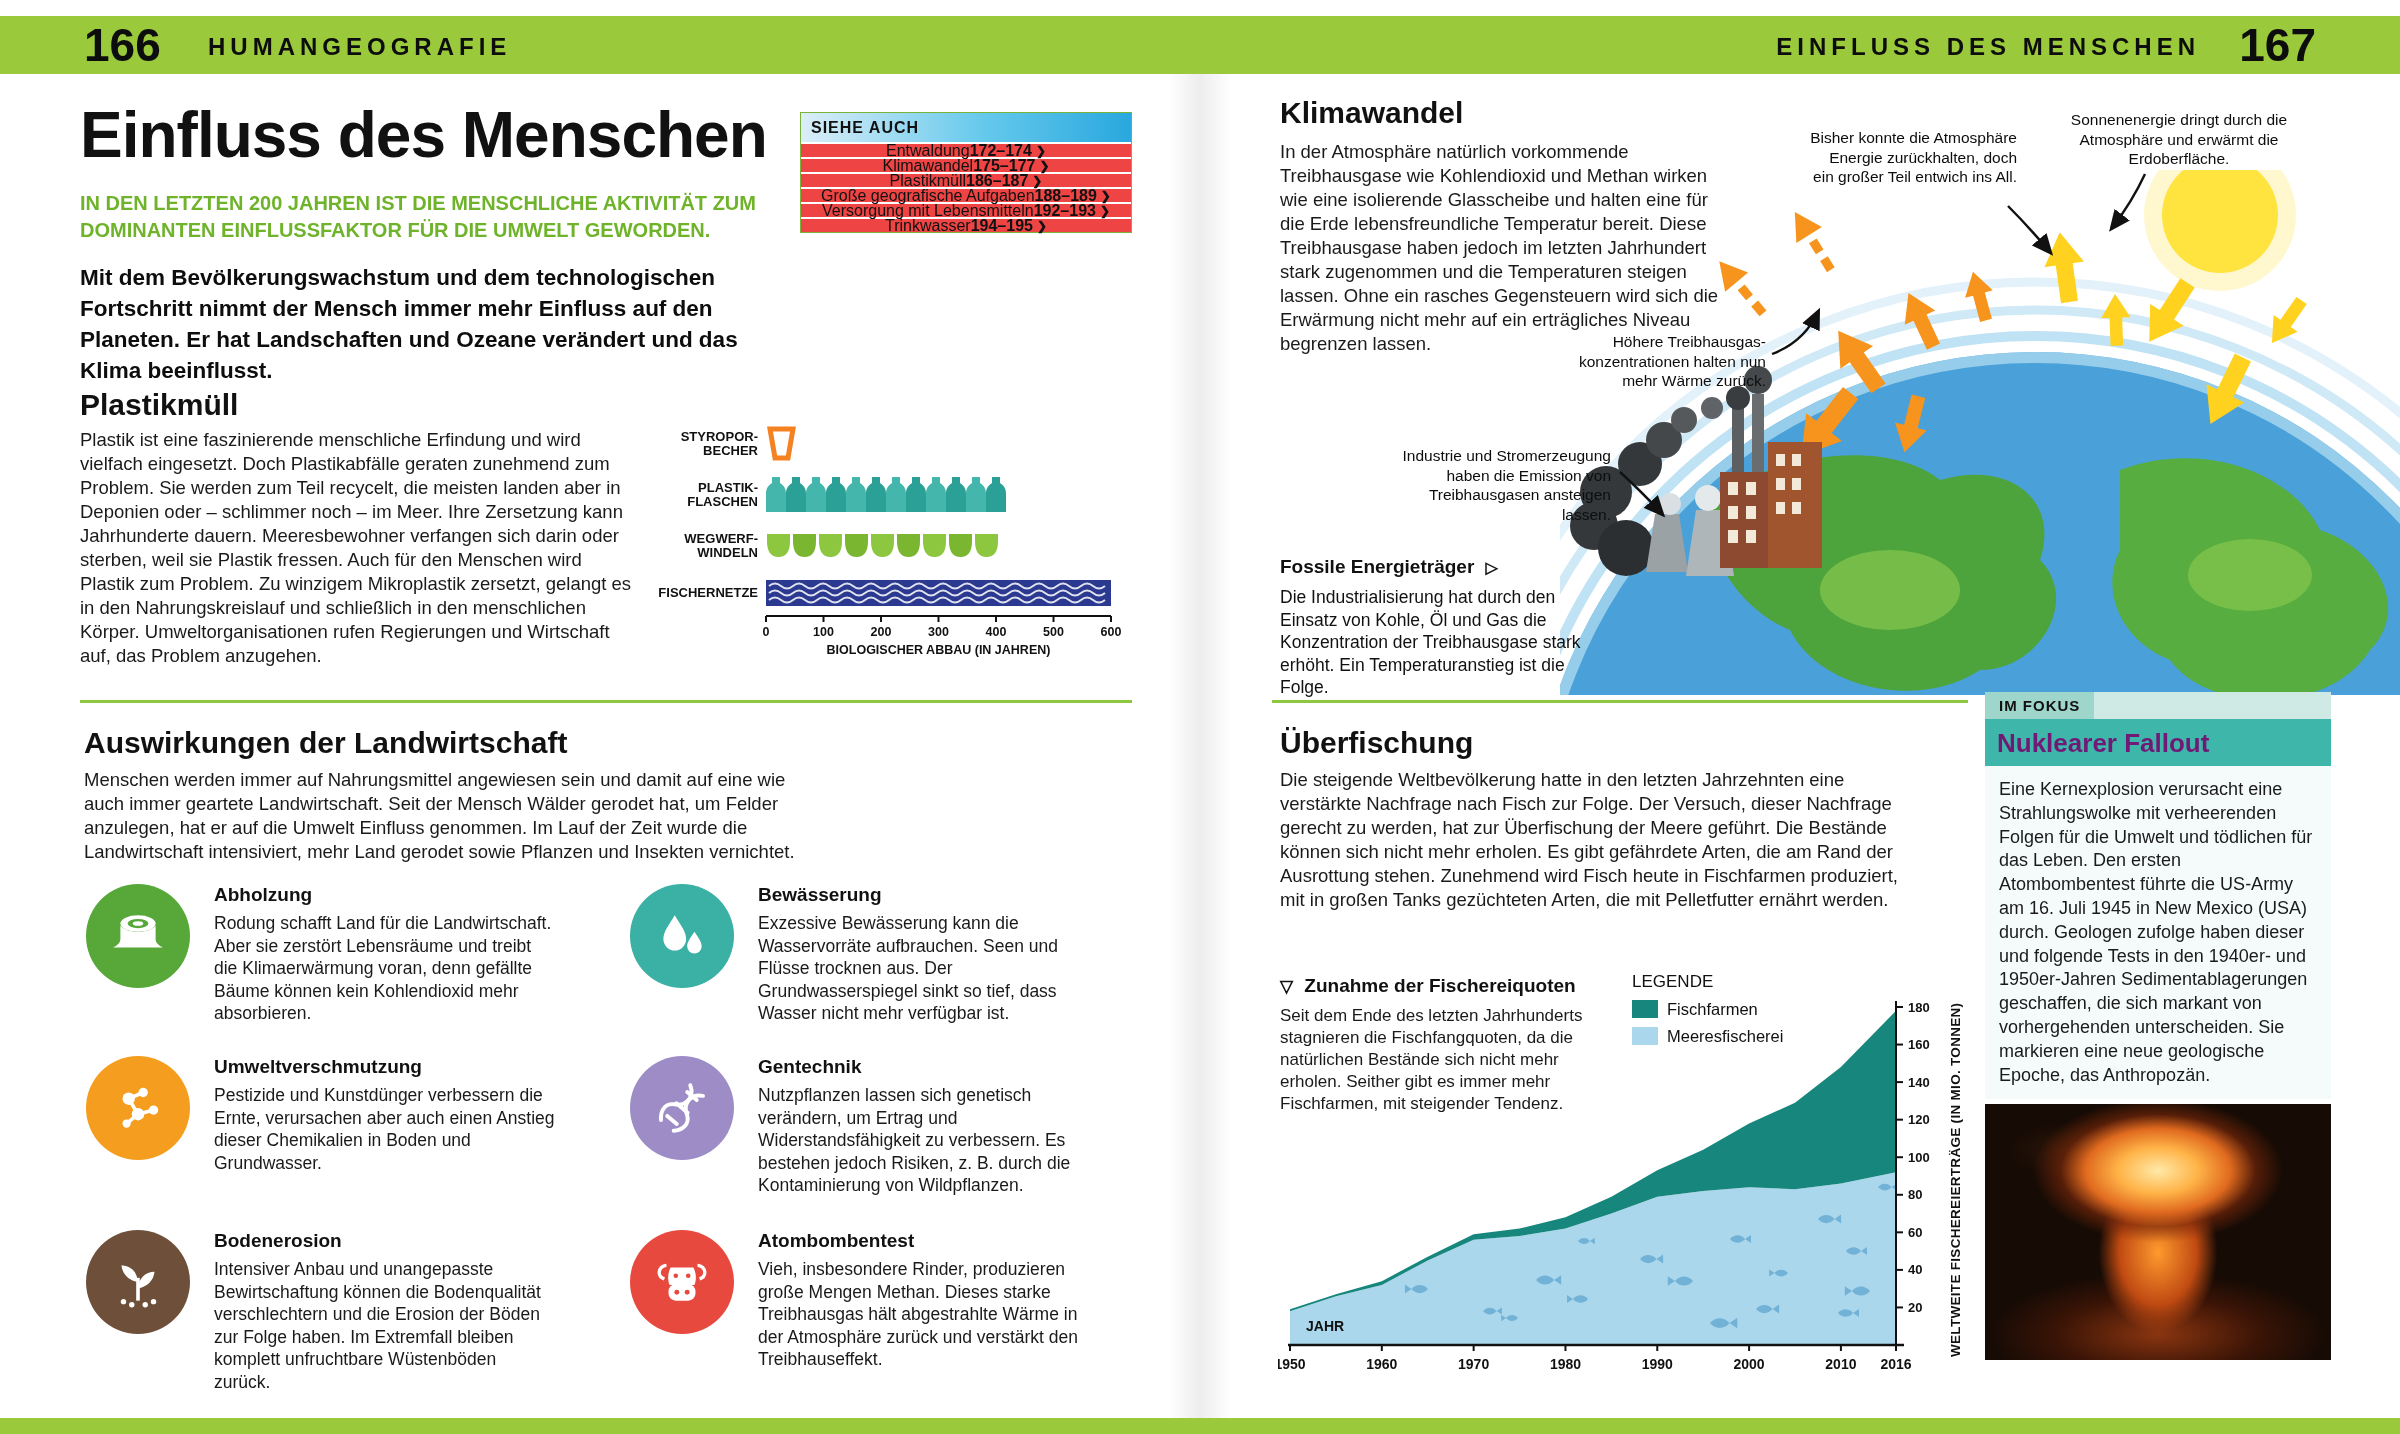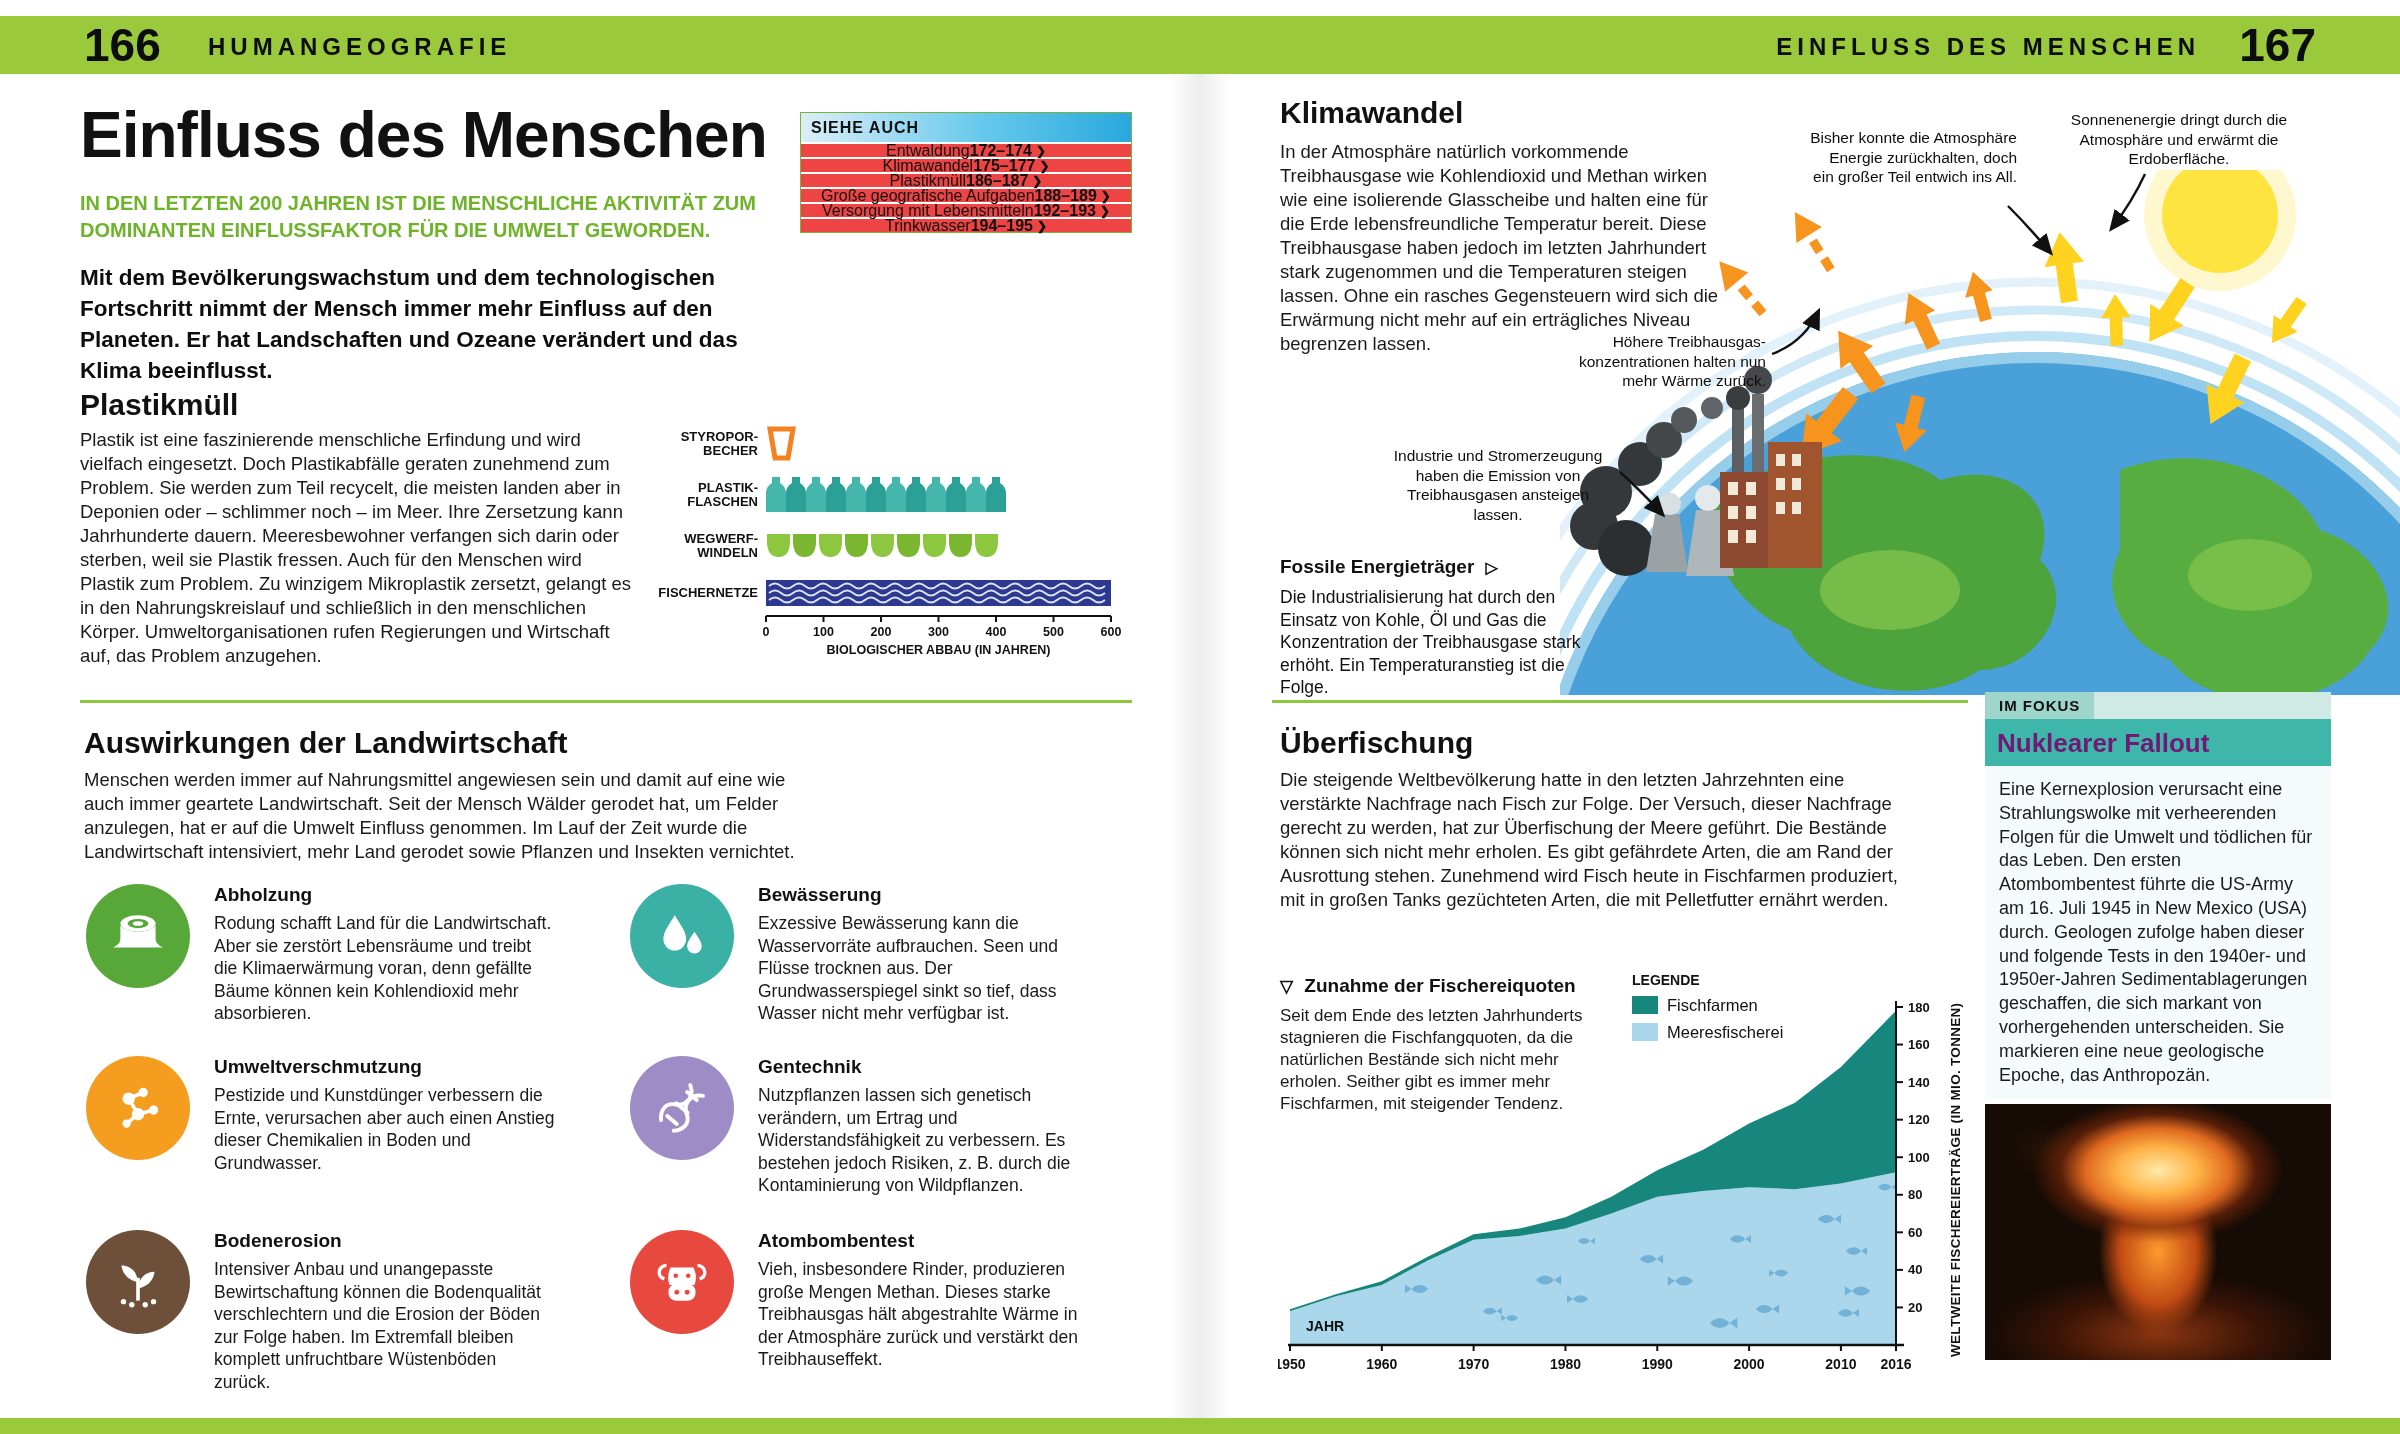--- a/index.html
+++ b/index.html
@@ -29,21 +29,21 @@
   .agri-item{position:absolute;display:flex;gap:24px}
   .agri-circle{width:104px;height:104px;border-radius:50%;flex:0 0 104px;display:flex;align-items:center;justify-content:center}
   .agri-text{width:342px}
   .agri-title{font-size:19px;font-weight:bold;margin-bottom:6px}
   .agri-body{font-size:17.5px;line-height:22.6px;color:#1a1a1a}
   
   .anno{position:absolute;font-size:15.5px;line-height:19.5px;color:#0d0d0d}
   .fossile-label{font-size:19px;font-weight:bold}
   .caption-title{font-size:19px;font-weight:bold}
   .caption-body{font-size:17px;line-height:22px;color:#1a1a1a}
-  .legend-title{font-size:14px;font-weight:bold;margin-bottom:8px}
+  .legend-title{font-size:17px;font-weight:normal;margin-bottom:8px}
   .legend-entry{display:flex;gap:9px;margin-bottom:8px;font-size:16.5px}
   .swatch{display:inline-block;width:26px;height:18px}
   .ylabel{position:absolute;left:1942px;top:1005px;height:350px;width:26px;writing-mode:vertical-rl;transform:rotate(180deg);font-size:13.5px;font-weight:bold;letter-spacing:.3px;display:flex;align-items:center;justify-content:center;white-space:nowrap}
   
   .fokus-strip{position:absolute;left:1985px;top:692px;width:346px;height:27px;background:#cfe9e5}
   .fokus-tab{display:inline-block;height:27px;line-height:27px;background:#9ed6cc;padding:0 14px;font-size:15px;font-weight:bold;letter-spacing:1px}
   .fokus-title{position:absolute;left:1985px;top:719px;width:346px;height:47px;background:#3eb7aa;font-size:26px;font-weight:bold;padding:9px 12px;color:#701a75}
   .fokus-body{position:absolute;left:1985px;top:766px;width:346px;background:#f4fbfa;padding:12px 14px;font-size:18px;line-height:23.8px;color:#1a1a1a}
   .nuke{position:absolute;left:1985px;top:1104px;width:346px;height:256px;background:
     radial-gradient(ellipse 125px 72px at 50% 26%, #ffe9a8 0%, #ffb347 32%, #e06a1f 58%, rgba(120,40,10,.65) 78%, rgba(40,16,8,0) 100%),
@@ -372,21 +372,21 @@
       <path d="M585,4 Q572,32 552,58" marker-end="url(#ah)"></path>
       <path d="M448,36 Q468,56 490,82" marker-end="url(#ah)"></path>
       <path d="M212,184 Q244,172 258,142" marker-end="url(#ah)"></path>
       <path d="M60,302 Q84,324 102,344" marker-end="url(#ah)"></path>
     </g>
   </svg>
 
   <div class="anno" style="left:2060px;top:110px;width:238px;text-align:center">Sonnenenergie dringt durch die Atmosphäre und erwärmt die Erdoberfläche.</div>
   <div class="anno" style="left:1805px;top:128px;width:212px;text-align:right">Bisher konnte die Atmosphäre Energie zurückhalten, doch ein großer Teil entwich ins All.</div>
   <div class="anno" style="left:1552px;top:332px;width:214px;text-align:right">Höhere Treibhausgas-konzentrationen halten nun mehr Wärme zurück.</div>
-  <div class="anno" style="left:1385px;top:446px;width:226px;text-align:center">Industrie und Stromerzeugung haben die Emission von Treibhausgasen ansteigen lassen.</div>
+  <div class="anno" style="left:1385px;top:446px;width:226px;text-align:right">Industrie und Stromerzeugung haben die Emission von Treibhausgasen ansteigen lassen.</div>
 
   <div class="abs fossile-label" style="left:1280px;top:556px">
     <span>Fossile Energieträger</span>
     <span style="font-size:16px;margin-left:6px">▷</span>
   </div>
   <div class="abs" style="left:1280px;top:586px;width:334px;font-size:17.5px;line-height:22.5px">Die Industrialisierung hat durch den Einsatz von Kohle, Öl und Gas die Konzentration der Treibhausgase stark erhöht. Ein Temperaturanstieg ist die Folge.</div>
 
   <div class="rule" style="left:1272px;top:700px;width:696px"></div>
   <div class="abs h2" style="left:1280px;top:726px">Überfischung</div>
   <div class="abs body-text" style="left:1280px;top:768px;width:640px">Die steigende Weltbevölkerung hatte in den letzten Jahrzehnten eine verstärkte Nachfrage nach Fisch zur Folge. Der Versuch, dieser Nachfrage gerecht zu werden, hat zur Überfischung der Meere geführt. Die Bestände können sich nicht mehr erholen. Es gibt gefährdete Arten, die am Rand der Ausrottung stehen. Zunehmend wird Fisch heute in Fischfarmen produziert, mit in großen Tanks gezüchteten Arten, die mit Pelletfutter ernährt werden.</div>

